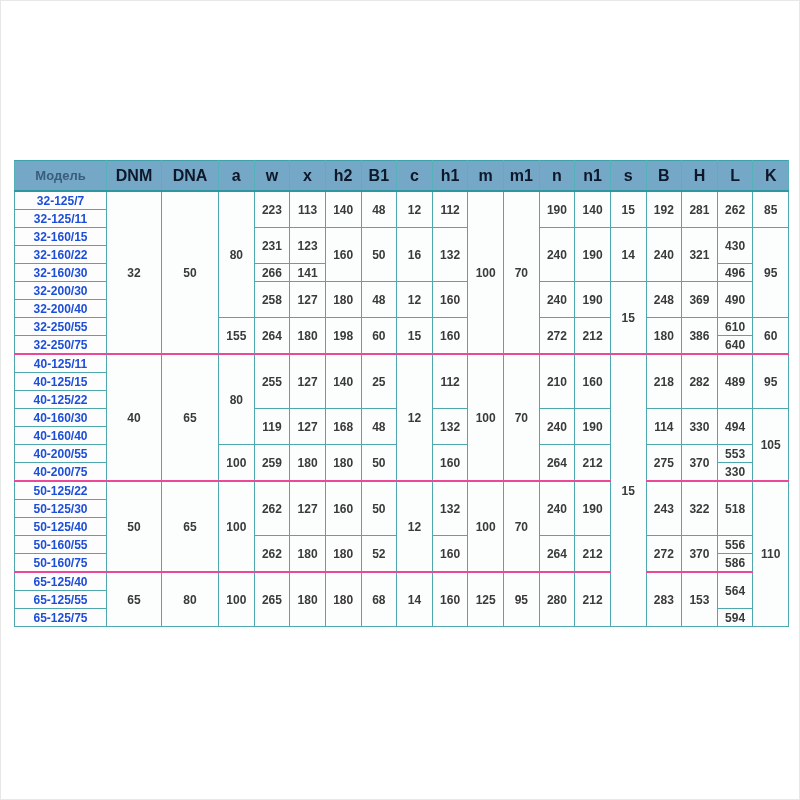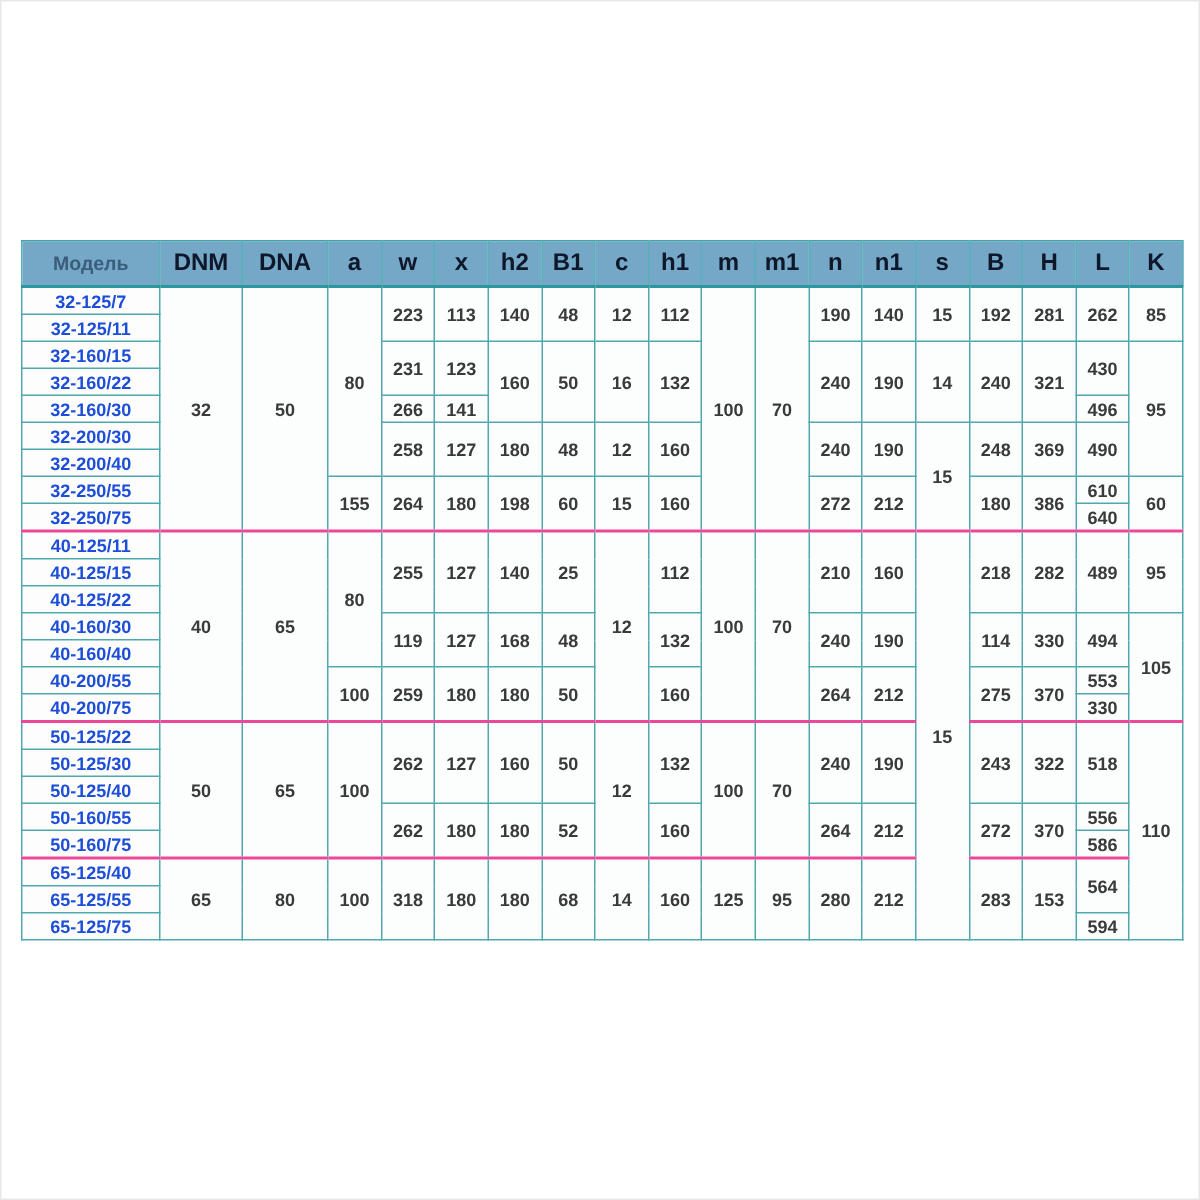--- a/index.html
+++ b/index.html
@@ -268,21 +268,21 @@
         </tr>
         <tr>
           <td class="model">50-160/75</td>
           <td>586</td>
         </tr>
         <tr class="section-start">
           <td class="model">65-125/40</td>
           <td rowspan="3">65</td>
           <td rowspan="3">80</td>
           <td rowspan="3">100</td>
-          <td rowspan="3">318</td>
+          <td rowspan="3">265</td>
           <td rowspan="3">180</td>
           <td rowspan="3">180</td>
           <td rowspan="3">68</td>
           <td rowspan="3">14</td>
           <td rowspan="3">160</td>
           <td rowspan="3">125</td>
           <td rowspan="3">95</td>
           <td rowspan="3">280</td>
           <td rowspan="3">212</td>
           <td rowspan="3">283</td>

